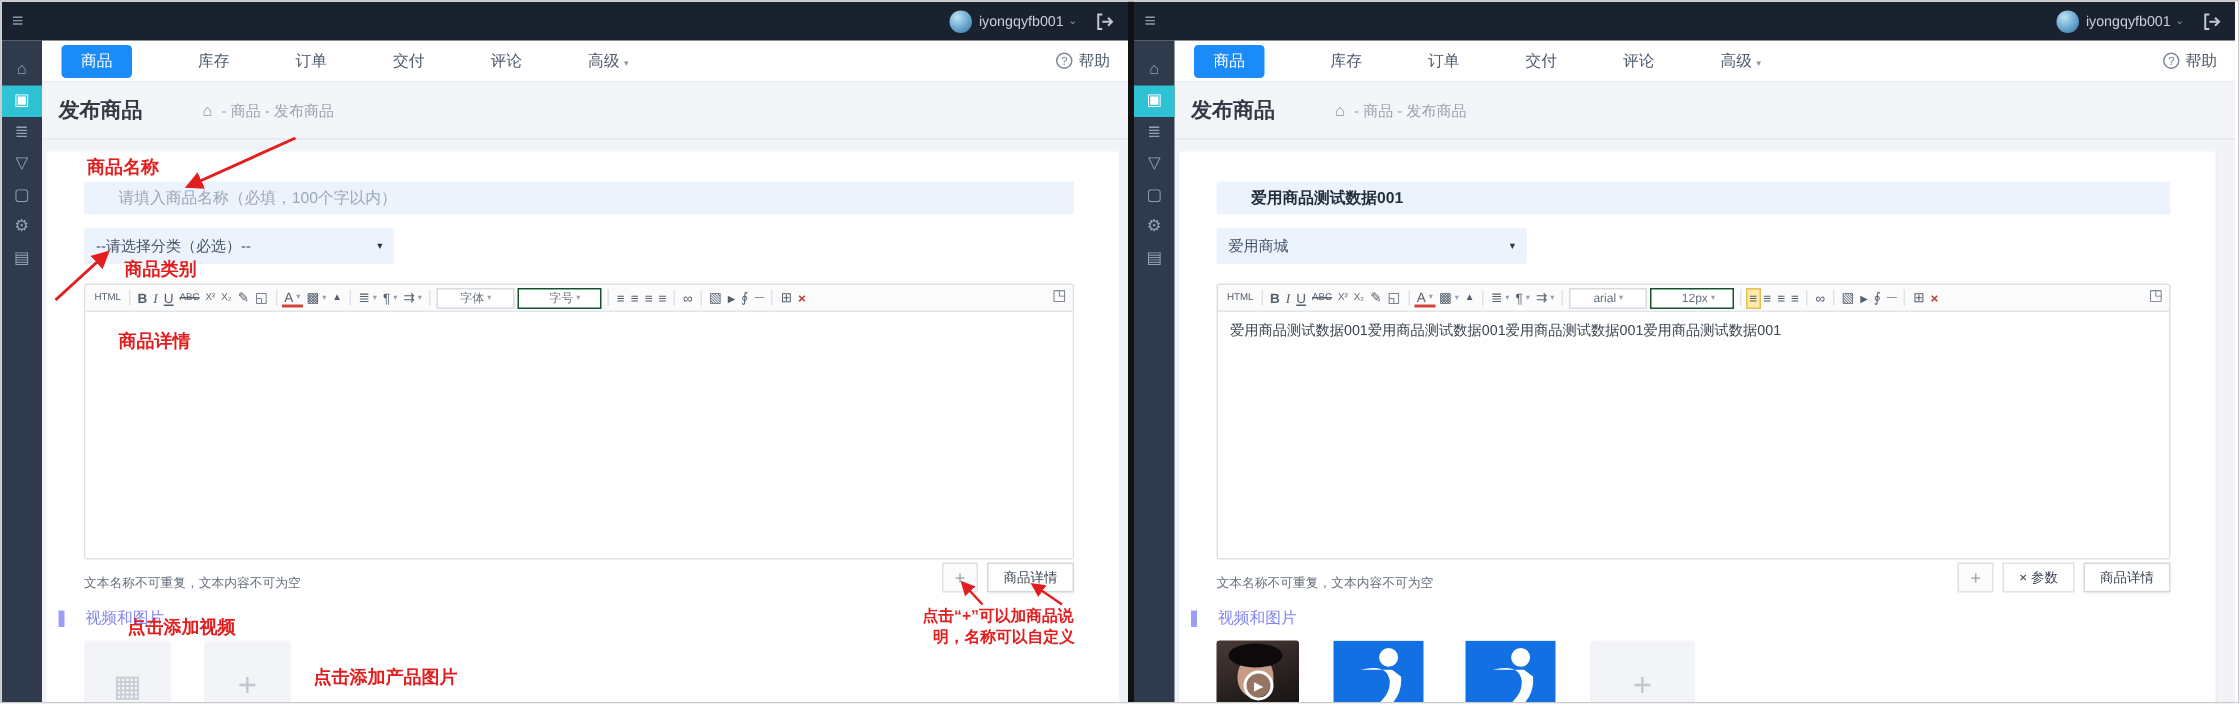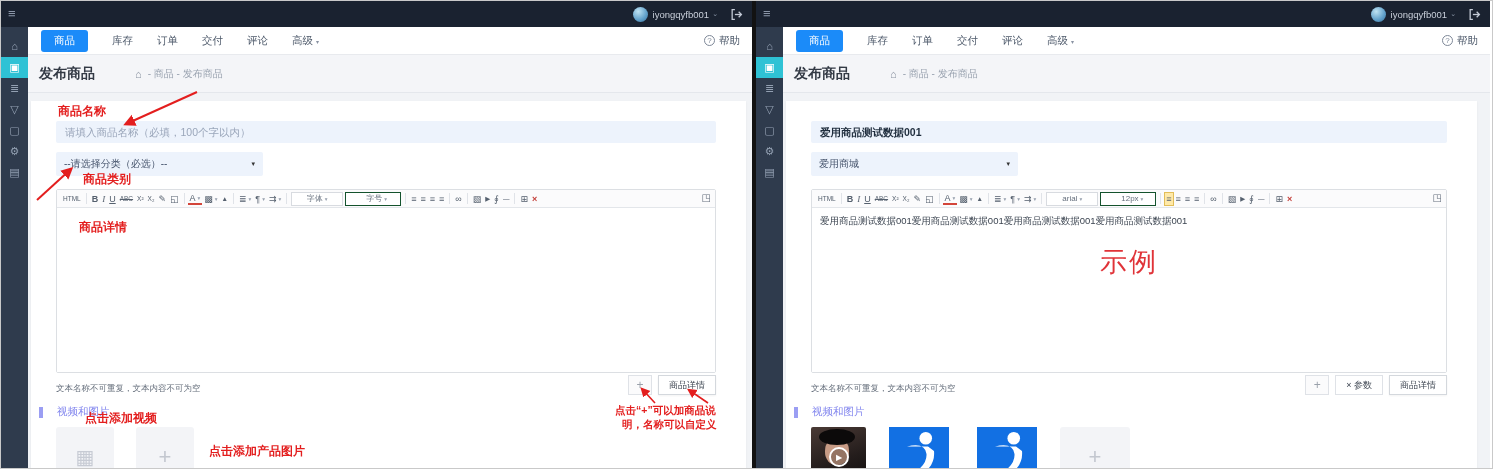--- a/index.html
+++ b/index.html
@@ -18,38 +18,38 @@
   .ucaret{color:#8b96a8;font-size:7px;margin-left:3px}
   .logout{margin-left:12px;flex:none}
 
   
   .sidebar{position:absolute;left:0;top:26px;bottom:0;width:27px;background:#2f3b4d;z-index:2;display:flex;flex-direction:column;align-items:stretch;padding-top:9px}
   .s-icon{height:21px;line-height:21px;text-align:center;color:#93a0b2;font-size:11px;cursor:pointer}
   .s-icon.active{background:#2fc2d5;color:#fff}
 
   
   .navbar{height:28px;background:#fff;border-bottom:1px solid #e8eaee;display:flex;align-items:center;padding:0 12px 0 40px}
-  .tabs{display:flex;align-items:center;gap:24px}
+  .tabs{display:flex;align-items:center;gap:44px}
   .tab{font-size:10.5px;color:#4e5a6b;cursor:pointer;padding:4px 0;white-space:nowrap}
   .tab.active{background:#1b8bf9;color:#fff;border-radius:3px;padding:4px 13px}
   .tab .caret{font-size:6px;color:#8a93a3;margin-left:3px;font-weight:normal}
   .help{margin-left:auto;display:flex;align-items:center;gap:4px;color:#4e5a6b;font-size:10.5px;cursor:pointer}
   .qi{width:11px;height:11px;border:1px solid #7e8898;border-radius:50%;font-size:8px;line-height:10px;text-align:center;color:#7e8898;font-style:normal}
 
   
   .content{position:absolute;top:54px;left:27px;right:0;bottom:0;background:#f1f3f6;overflow:hidden}
   .pheader{height:38px;display:flex;align-items:center;padding-left:11px;background:#f4f5f8;border-bottom:1px solid #e4e7ec}
   .ptitle{font-size:14px;font-weight:bold;color:#333a45}
   .bc{display:flex;align-items:center;margin-left:40px;color:#9aa3b0;font-size:10px;gap:6px}
   .bhome{font-style:normal;font-size:11px;color:#8c95a3;cursor:pointer}
 
   .card{position:absolute;top:46px;left:3px;right:6px;bottom:-60px;background:#fff;box-shadow:0 1px 2px rgba(0,0,0,.06);padding:20px 30px 0 25px}
   .panel-right .card{right:13px}
 
-  .f-name{height:22px;line-height:22px;background:#edf3fc;border-radius:2px;padding:0 9px;font-size:10.5px;cursor:text}
+  .f-name{height:22px;line-height:22px;background:#edf3fc;border-radius:2px;padding:0 23px;font-size:10.5px;cursor:text}
   .f-name.placeholder{color:#9aa6ba}
   .f-name.value{color:#1f2d3d;font-weight:bold}
   .f-select{margin-top:9px;width:207px;height:20px;background:#edf3fc;border-radius:2px;display:flex;align-items:center;justify-content:space-between;padding:12px 8px;font-size:10px;color:#45536b;cursor:pointer}
   .scaret{font-style:normal;font-size:7px;color:#333}
 
   
   .editor{margin-top:13px;border:1px solid #dcdfe3;border-radius:2px}
   .etb{position:relative;height:18px;background:#fbfbfc;border-bottom:1px solid #e3e6ea;display:flex;align-items:center;padding:0 18px 0 4px;overflow:hidden}
   .tbi{display:inline-flex;align-items:center;padding:0 2px;height:14px;font-size:9px;color:#55606e;cursor:pointer;white-space:nowrap;flex:none}
   .tbi.tiny{font-size:6.5px}
@@ -331,21 +331,20 @@
               <span class="tbi">▧</span>
               <span class="tbi tiny">▶</span>
               <span class="tbi">∮</span>
               <span class="tbi tiny">—</span>
               <i class="tsep"></i>
               <span class="tbi">⊞</span>
               <span class="tbi red">×</span>
             </div>
           <div class="ebody">
             <span>爱用商品测试数据001爱用商品测试数据001爱用商品测试数据001爱用商品测试数据001</span>
-            <span class="wm">示例</span>
           </div>
         </div>
         <div class="efoot">
           <span class="enote">文本名称不可重复，文本内容不可为空</span>
           <div class="ftabs">
               <span class="fplus">+</span>
               <span class="ftab">× 参数</span>
               <span class="ftab active">商品详情</span>
             </div>
         </div>

